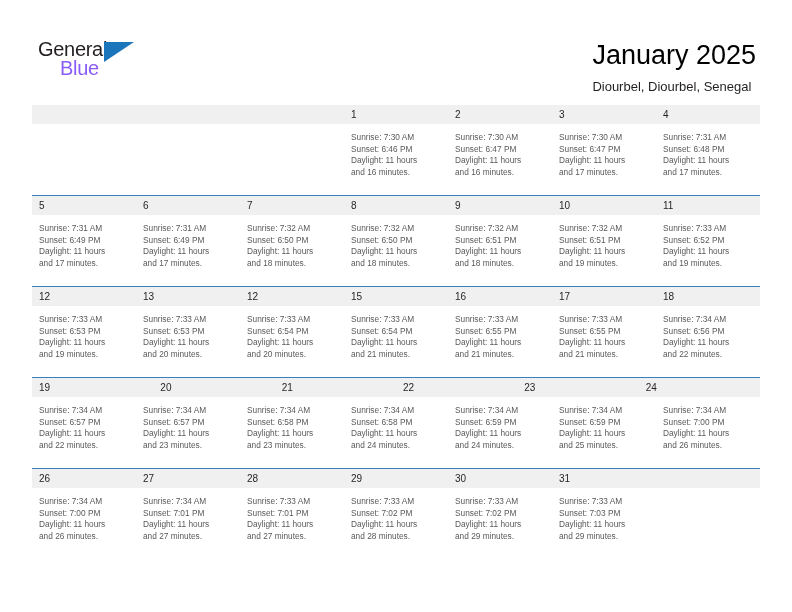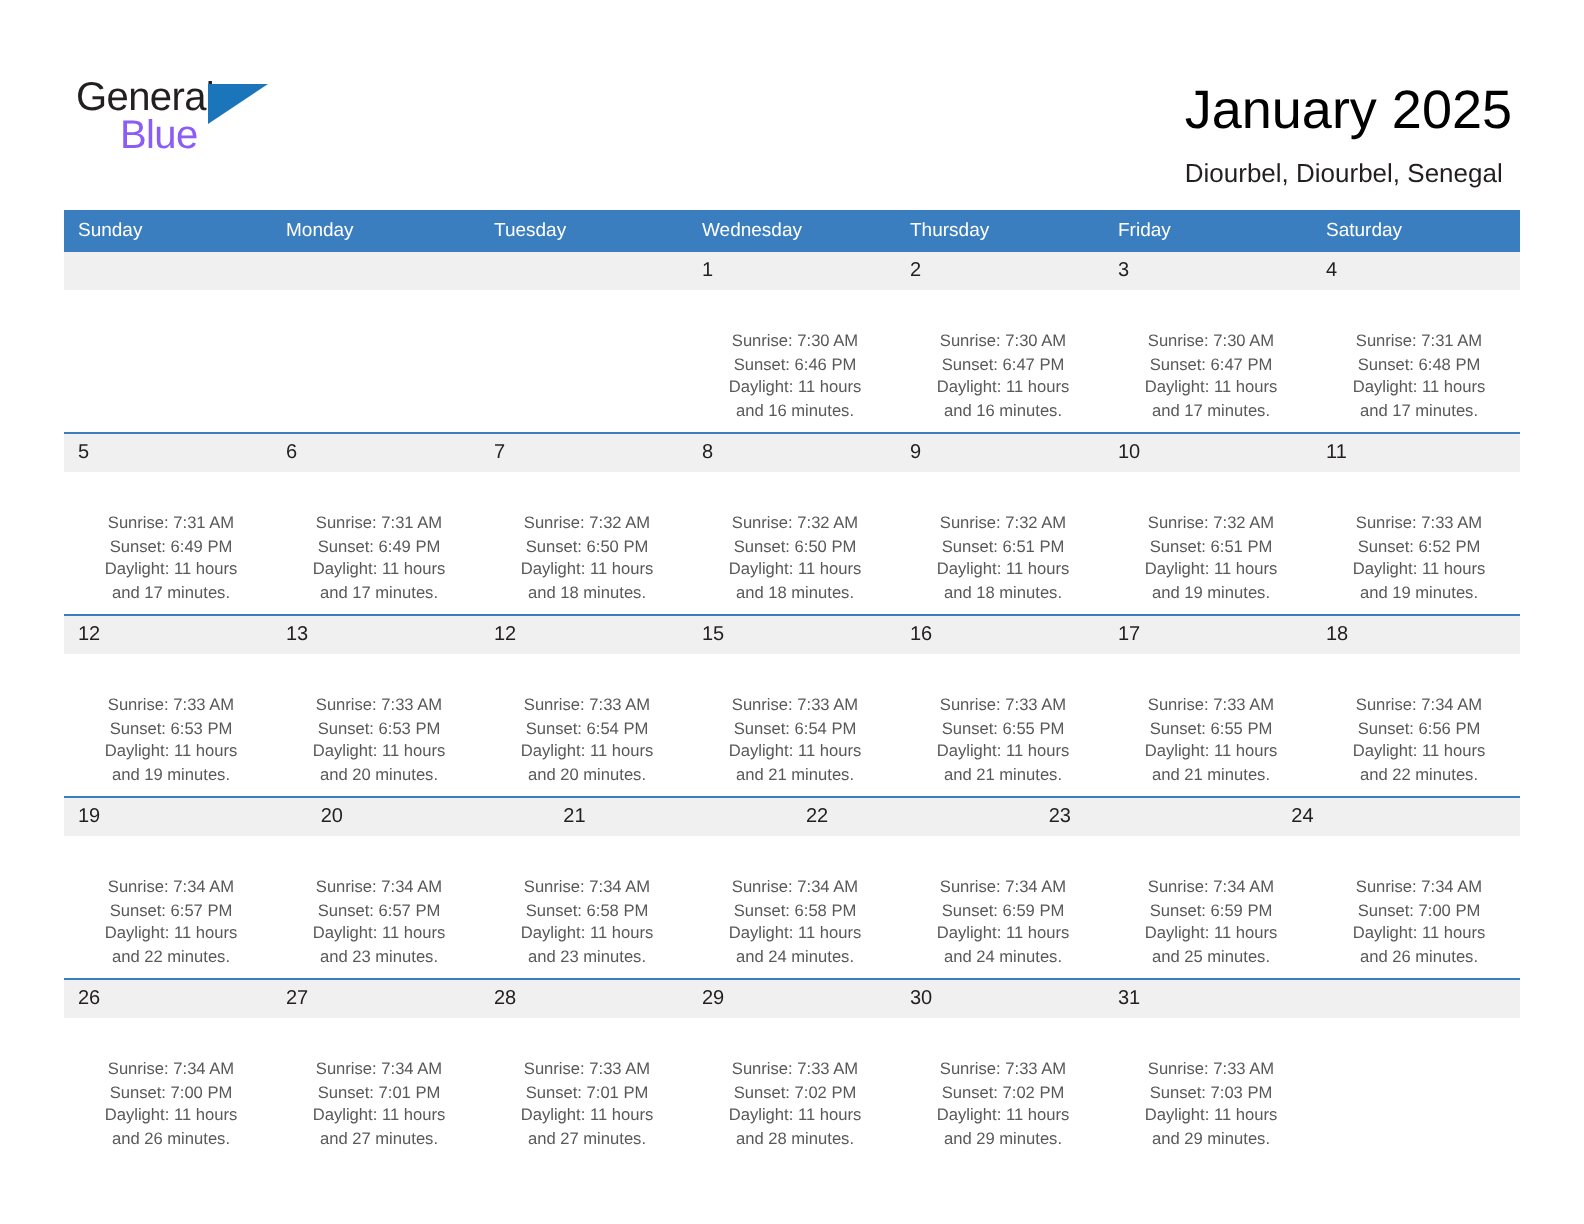--- a/index.html
+++ b/index.html
@@ -133,24 +133,23 @@
     white-space: nowrap;
   }
   .week-body {
     display: flex;
     width: 728px;
     height: 71px;
     background: #ffffff;
   }
   .daycell {
     flex: 1 1 0;
-    padding: 20px 4px 0 7px;
+    padding: 8px 4px 0 7px;
     box-sizing: border-box;
     overflow: hidden;
-    text-align: center;
   }
   .dayline {
     font-size: 8.3px;
     color: #58595b;
     line-height: 11.6px;
     white-space: nowrap;
   }
 </style>
 </head>
 <body>
@@ -166,29 +165,20 @@
     </div>
 
     <div class="title-block">
       <div class="cal-title">January 2025</div>
       <div class="cal-subtitle">Diourbel, Diourbel, Senegal</div>
     </div>
 
   </div>
 
   <div class="calendar">
-    <div class="dow-row" id="dow-row">
-        <div class="dow-cell">Sunday</div>
-        <div class="dow-cell">Monday</div>
-        <div class="dow-cell">Tuesday</div>
-        <div class="dow-cell">Wednesday</div>
-        <div class="dow-cell">Thursday</div>
-        <div class="dow-cell">Friday</div>
-        <div class="dow-cell">Saturday</div>
-      </div>
     <div id="weeks-container">
         <div class="week">
           <div class="week-numbers">
             <div class="daynum"></div>
             <div class="daynum"></div>
             <div class="daynum"></div>
             <div class="daynum">1</div>
             <div class="daynum">2</div>
             <div class="daynum">3</div>
             <div class="daynum">4</div>

